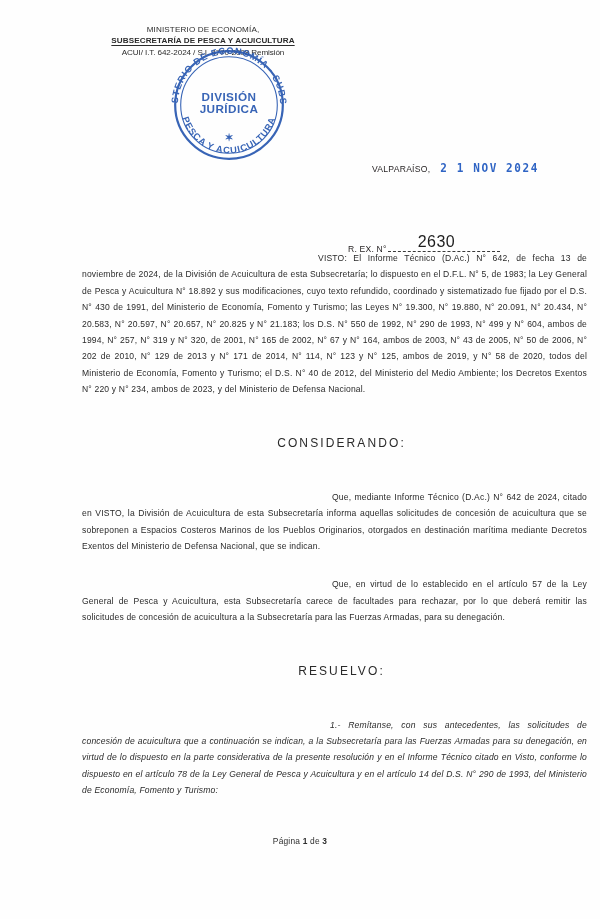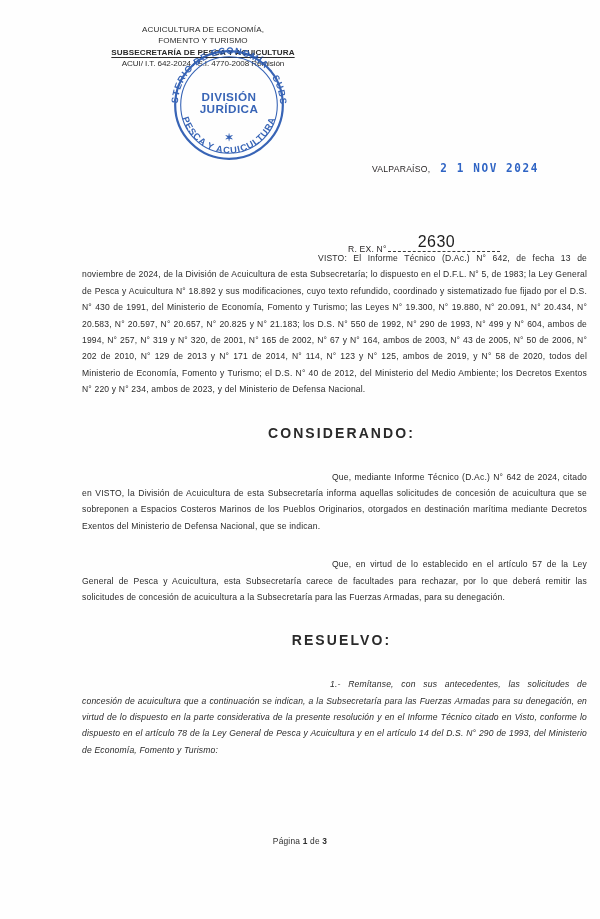--- a/index.html
+++ b/index.html
@@ -144,24 +144,24 @@
     text-align: justify;
     text-indent: 0;
   }
   .para.lead { text-indent: 236px; }
   .para.lead-mid { text-indent: 250px; }
   .para.lead-num { text-indent: 248px; font-style: italic; }
   .spacer-md { height: 22px; }
 
   .heading {
     text-align: center;
-    font-size: 14px;
-    font-weight: 700;
+    font-size: 12px;
+    font-weight: 400;
     letter-spacing: 2.1px;
-    margin: 0;
+    margin: 12px;
     padding-left: 14px;
   }
 
   
   .footer {
     position: absolute;
     left: 0;
     top: 836px;
     width: 600px;
     text-align: center;
@@ -171,22 +171,21 @@
     letter-spacing: 0.2px;
   }
   .footer b { font-weight: 700; }
 </style>
 </head>
 <body>
 
 <div class="page">
 
   <div class="letterhead">
-    <div class="lh-line">ACUICULTURA DE ECONOMÍA,</div>
-    <div class="lh-line">FOMENTO Y TURISMO</div>
+    <div class="lh-line">MINISTERIO DE ECONOMÍA,</div>
     <div class="lh-line lh-underline">SUBSECRETARÍA DE PESCA Y ACUICULTURA</div>
     <div class="lh-line lh-ref">ACUI/ I.T. 642-2024 / S.I. 4770-2008 Remisión</div>
   </div>
 
   <svg class="seal" viewBox="0 0 200 200">
     <defs>
       <path id="arcTop" d="M 26,100 A 74,74 0 0 1 174,100" fill="none"></path>
       <path id="arcBottom" d="M 30,100 A 70,70 0 0 0 170,100" fill="none"></path>
     </defs>
     <circle cx="100" cy="100" r="78" fill="none" stroke="#2858b0" stroke-width="3.2"></circle>

